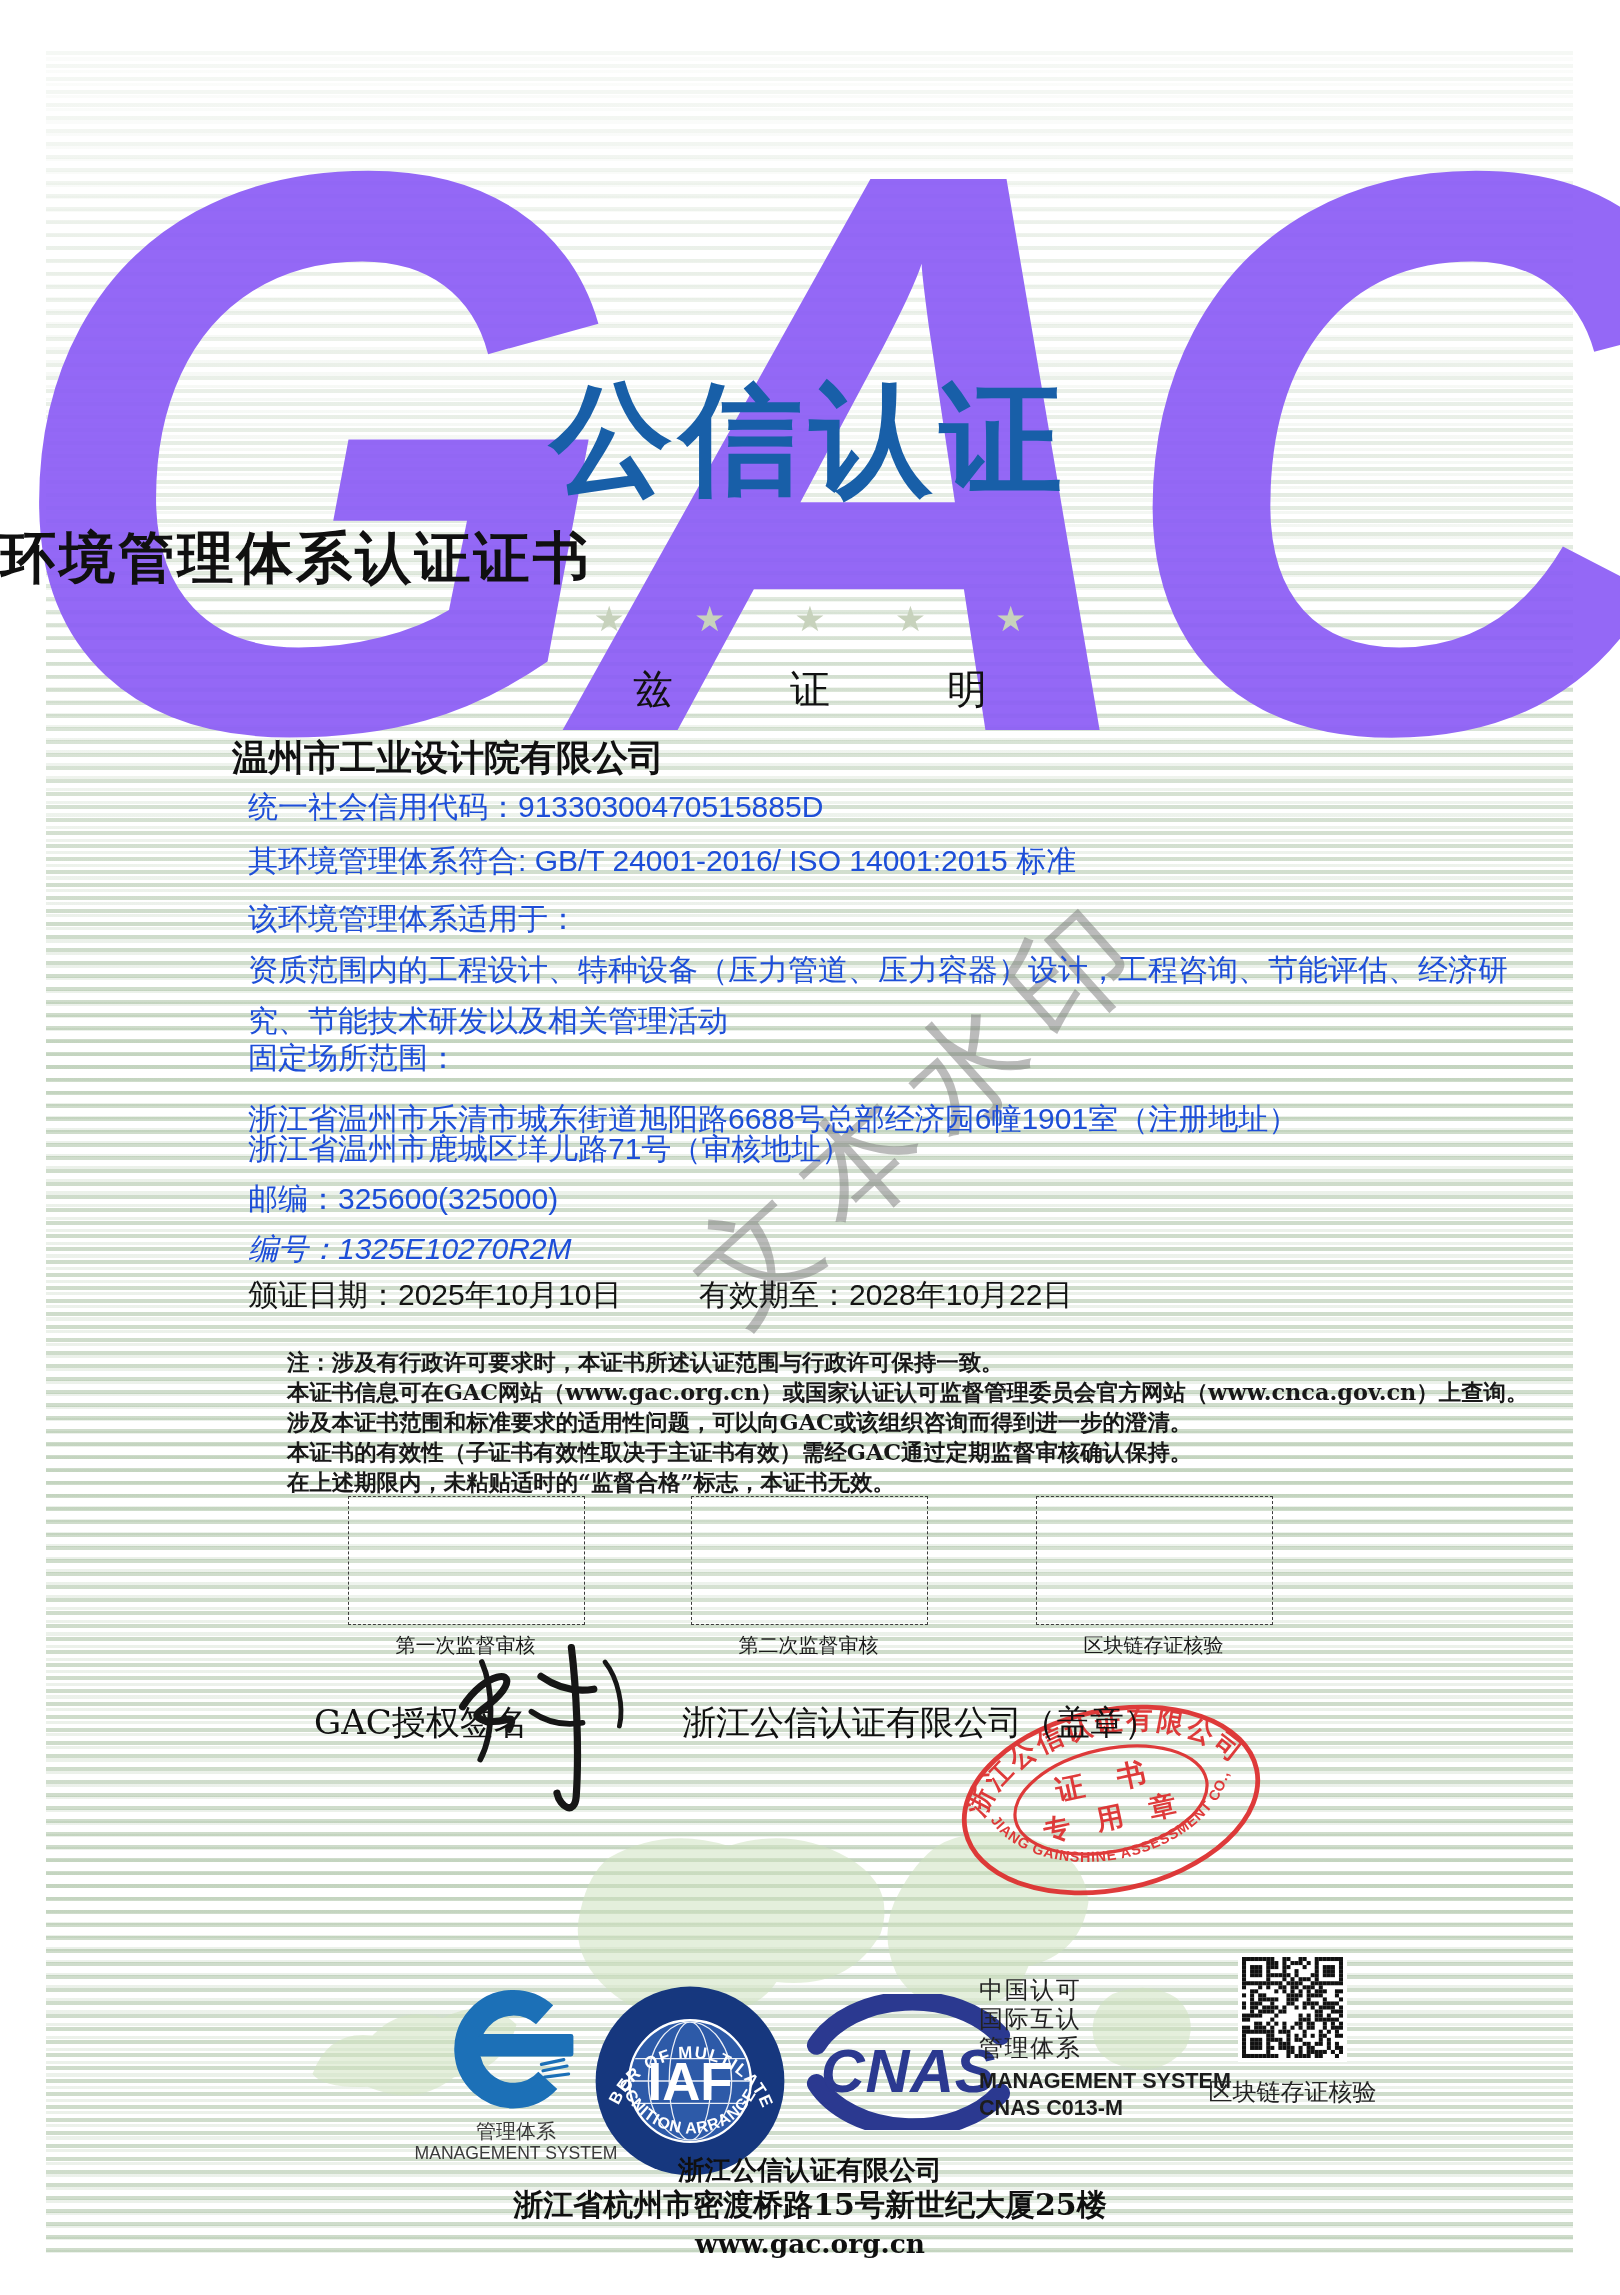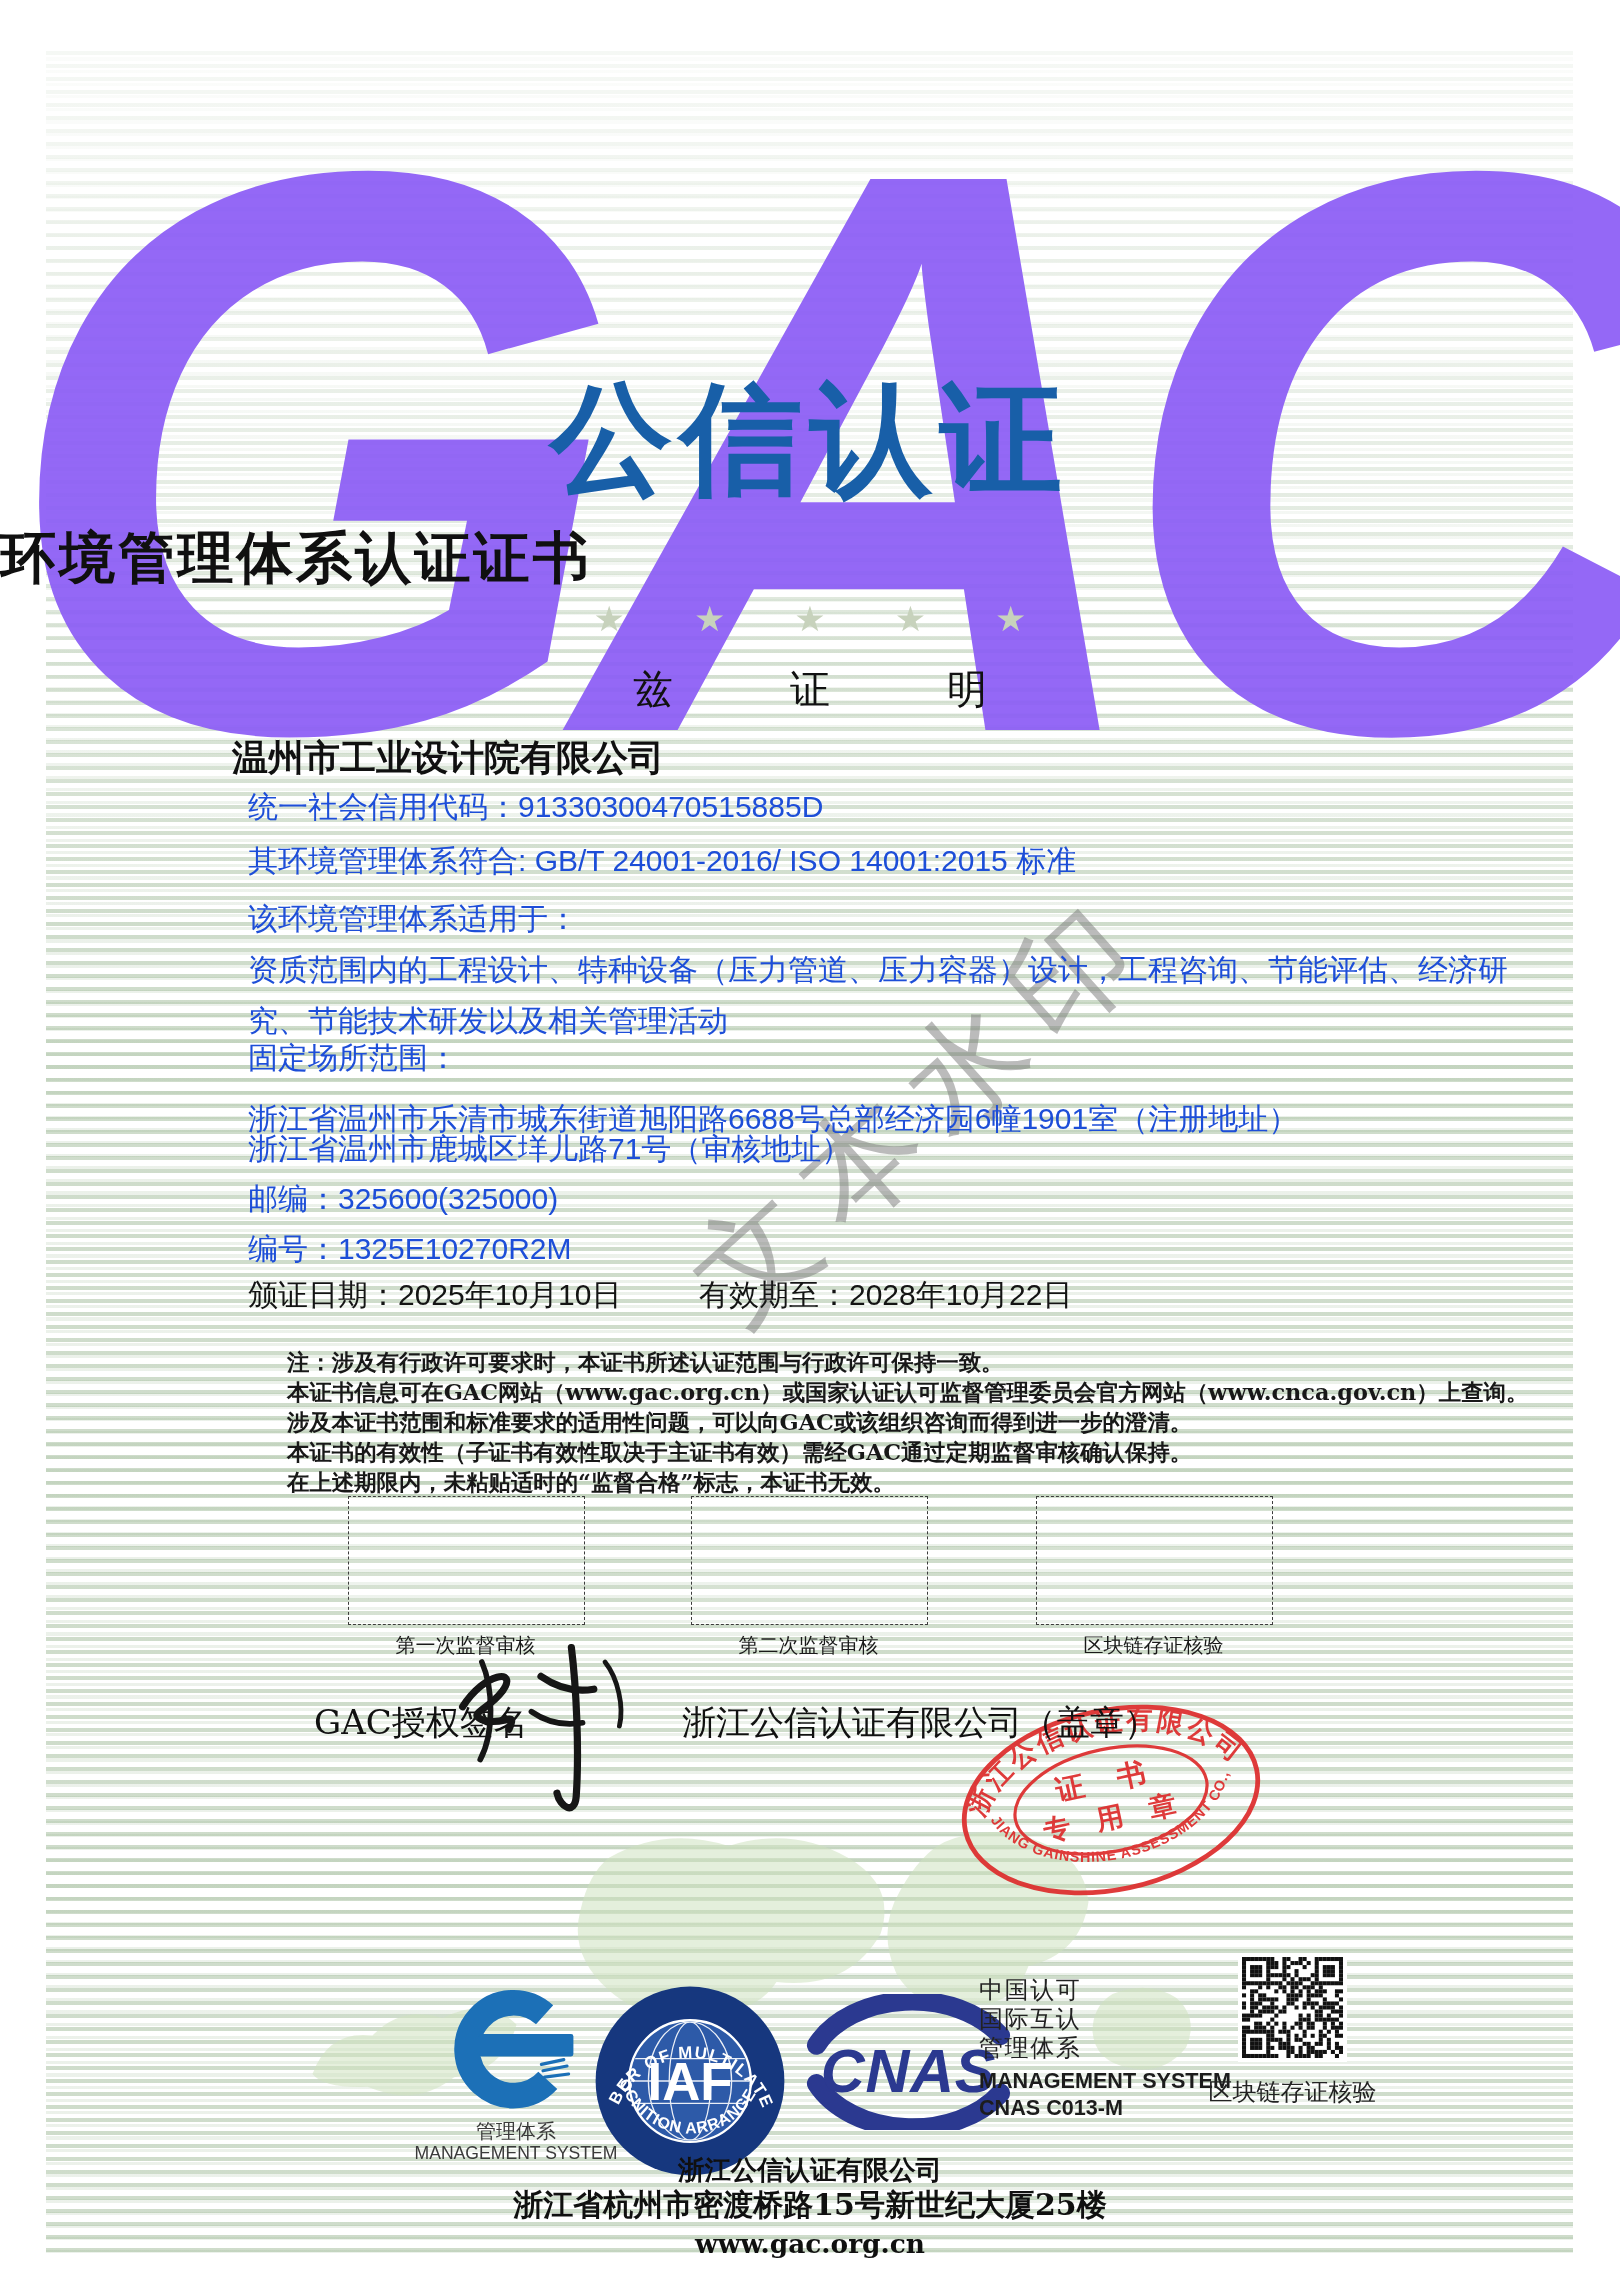--- a/index.html
+++ b/index.html
@@ -86,21 +86,21 @@
   <div class="abs company-name">温州市工业设计院有限公司</div>
   <div class="abs bodyline" style="top:787px;">统一社会信用代码：91330300470515885D</div>
   <div class="abs bodyline" style="top:841px;">其环境管理体系符合: GB/T 24001-2016/ ISO 14001:2015 标准</div>
   <div class="abs bodyline" style="top:899px;">该环境管理体系适用于：</div>
   <div class="abs bodyline" style="top:950px;">资质范围内的工程设计、特种设备（压力管道、压力容器）设计，工程咨询、节能评估、经济研</div>
   <div class="abs bodyline" style="top:1001px;">究、节能技术研发以及相关管理活动</div>
   <div class="abs bodyline" style="top:1038px;">固定场所范围：</div>
   <div class="abs bodyline" style="top:1083px;margin-top:16px;">浙江省温州市乐清市城东街道旭阳路6688号总部经济园6幢1901室（注册地址）</div>
   <div class="abs bodyline" style="top:1129px;">浙江省温州市鹿城区垟儿路71号（审核地址）</div>
   <div class="abs bodyline" style="top:1179px;">邮编：325600(325000)</div>
-  <div class="abs bodyline" style="top:1229px;">编号：1325E10270R2M</div>
+  <div class="abs bodyline" style="top:1229px;font-style:italic;">编号：1325E10270R2M</div>
   <div class="abs dates" style="top:1275px;left:0;width:1620px;z-index:4;font-size:30px;">
     <span style="left:248px;">颁证日期：2025年10月10日</span>
     <span style="left:699px;">有效期至：2028年10月22日</span>
   </div>
 
   <div class="abs notes">
     <div>注：涉及有行政许可要求时，本证书所述认证范围与行政许可保持一致。</div>
     <div>本证书信息可在GAC网站（www.gac.org.cn）或国家认证认可监督管理委员会官方网站（www.cnca.gov.cn）上查询。</div>
     <div>涉及本证书范围和标准要求的适用性问题，可以向GAC或该组织咨询而得到进一步的澄清。</div>
     <div>本证书的有效性（子证书有效性取决于主证书有效）需经GAC通过定期监督审核确认保持。</div>

